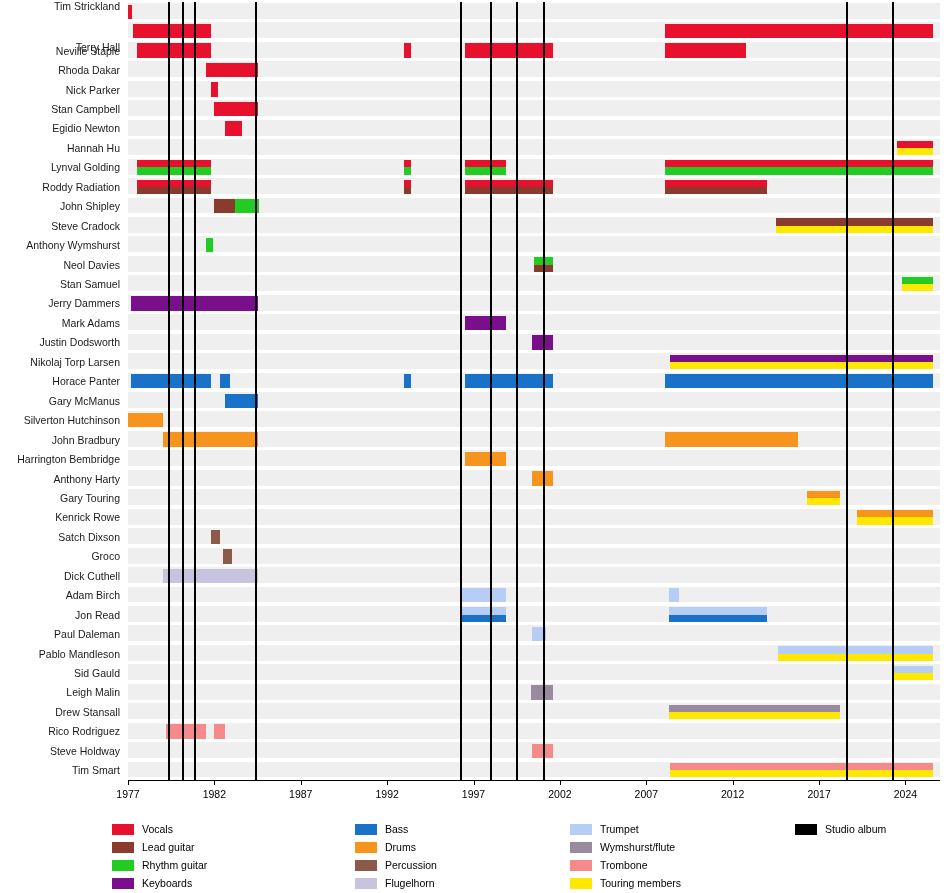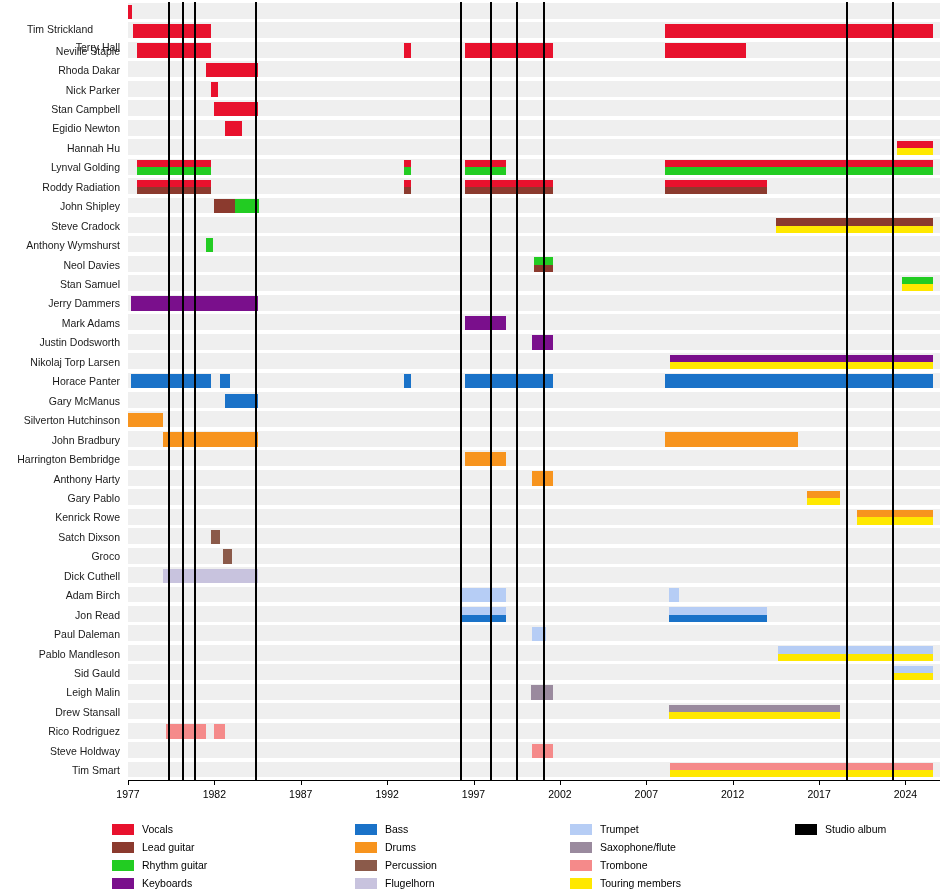--- a/index.html
+++ b/index.html
@@ -153,21 +153,21 @@
         <div class="albumline" style="left: 66.3787px;"></div>
         <div class="albumline" style="left: 126.847px;"></div>
         <div class="albumline" style="left: 332.438px;"></div>
         <div class="albumline" style="left: 361.809px;"></div>
         <div class="albumline" style="left: 387.723px;"></div>
         <div class="albumline" style="left: 415.366px;"></div>
         <div class="albumline" style="left: 717.706px;"></div>
         <div class="albumline" style="left: 764.353px;"></div>
       </div>
     <div id="labels">
-        <div class="rowlabel" style="top: 23px; text-align: center;">Tim Strickland</div>
+        <div class="rowlabel" style="top: 0;">Tim Strickland</div>
         <div class="rowlabel" style="top: 25.175px; margin-top: 16px;">Terry Hall</div>
         <div class="rowlabel" style="top: 44.625px;">Neville Staple</div>
         <div class="rowlabel" style="top: 64.075px;">Rhoda Dakar</div>
         <div class="rowlabel" style="top: 83.525px;">Nick Parker</div>
         <div class="rowlabel" style="top: 102.975px;">Stan Campbell</div>
         <div class="rowlabel" style="top: 122.425px;">Egidio Newton</div>
         <div class="rowlabel" style="top: 141.875px;">Hannah Hu</div>
         <div class="rowlabel" style="top: 161.325px;">Lynval Golding</div>
         <div class="rowlabel" style="top: 180.775px;">Roddy Radiation</div>
         <div class="rowlabel" style="top: 200.225px;">John Shipley</div>
@@ -178,21 +178,21 @@
         <div class="rowlabel" style="top: 297.475px;">Jerry Dammers</div>
         <div class="rowlabel" style="top: 316.925px;">Mark Adams</div>
         <div class="rowlabel" style="top: 336.375px;">Justin Dodsworth</div>
         <div class="rowlabel" style="top: 355.825px;">Nikolaj Torp Larsen</div>
         <div class="rowlabel" style="top: 375.275px;">Horace Panter</div>
         <div class="rowlabel" style="top: 394.725px;">Gary McManus</div>
         <div class="rowlabel" style="top: 414.175px;">Silverton Hutchinson</div>
         <div class="rowlabel" style="top: 433.625px;">John Bradbury</div>
         <div class="rowlabel" style="top: 453.075px;">Harrington Bembridge</div>
         <div class="rowlabel" style="top: 472.525px;">Anthony Harty</div>
-        <div class="rowlabel" style="top: 491.975px;">Gary Pablo</div>
+        <div class="rowlabel" style="top: 491.975px;">Gary Touring</div>
         <div class="rowlabel" style="top: 511.425px;">Kenrick Rowe</div>
         <div class="rowlabel" style="top: 530.875px;">Satch Dixson</div>
         <div class="rowlabel" style="top: 550.325px;">Groco</div>
         <div class="rowlabel" style="top: 569.775px;">Dick Cuthell</div>
         <div class="rowlabel" style="top: 589.225px;">Adam Birch</div>
         <div class="rowlabel" style="top: 608.675px;">Jon Read</div>
         <div class="rowlabel" style="top: 628.125px;">Paul Daleman</div>
         <div class="rowlabel" style="top: 647.575px;">Pablo Mandleson</div>
         <div class="rowlabel" style="top: 667.025px;">Sid Gauld</div>
         <div class="rowlabel" style="top: 686.475px;">Leigh Malin</div>
@@ -262,21 +262,21 @@
           <span class="legend-text">Flugelhorn</span>
         </div>
       </div>
       <div class="legend-col" style="left: 570px;">
         <div class="legend-item">
           <span class="swatch" style="background: rgb(182, 205, 245);"></span>
           <span class="legend-text">Trumpet</span>
         </div>
         <div class="legend-item">
           <span class="swatch" style="background: rgb(154, 138, 158);"></span>
-          <span class="legend-text">Saxophone/flute</span>
+          <span class="legend-text">Wymshurst/flute</span>
         </div>
         <div class="legend-item">
           <span class="swatch" style="background: rgb(245, 138, 138);"></span>
           <span class="legend-text">Trombone</span>
         </div>
         <div class="legend-item">
           <span class="swatch" style="background: rgb(255, 232, 0);"></span>
           <span class="legend-text">Touring members</span>
         </div>
       </div>

